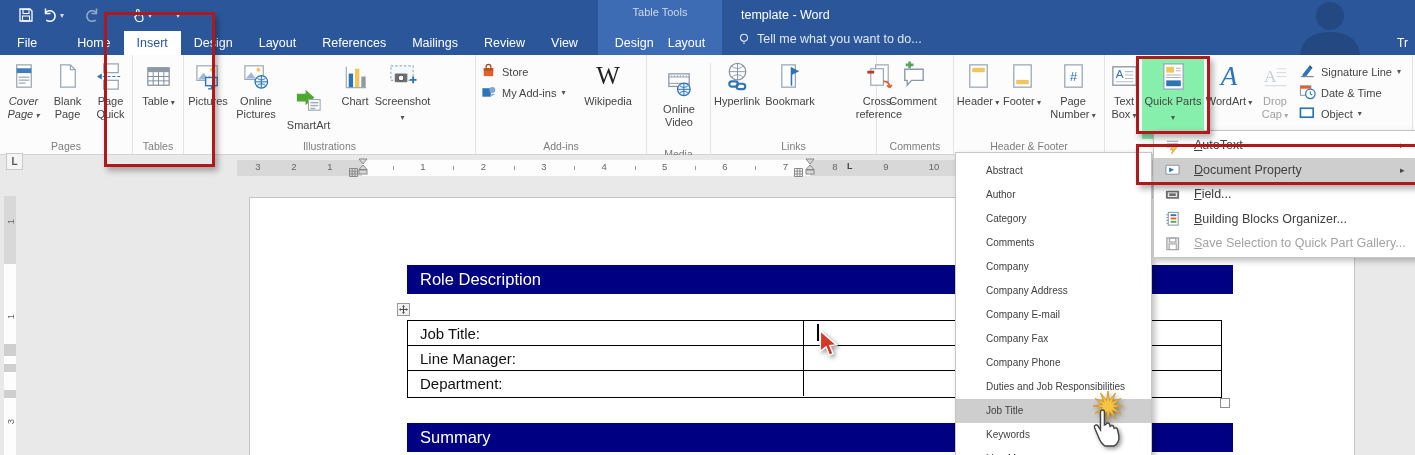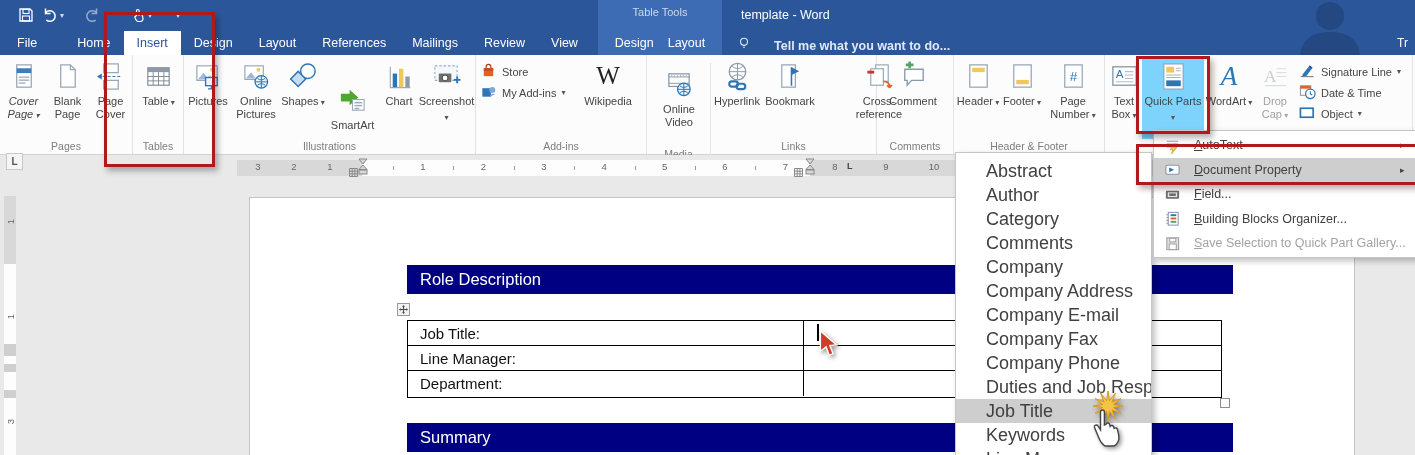--- a/index.html
+++ b/index.html
@@ -14,29 +14,29 @@
   .ctxlabel{position:absolute;top:6px;left:0;right:0;text-align:center;font-size:11px;color:#cdd8eb;}
   .ctxtabs{position:absolute;bottom:0;left:0;right:0;height:24px;display:flex;justify-content:center;gap:14px;}
   .ctxtab{line-height:24px;font-size:12.5px;color:#fff;}
   .wintitle{position:absolute;top:8px;left:741px;font-size:12.5px;color:#fff;}
   .usertext{position:absolute;top:36px;left:1397px;font-size:12px;color:#fff;}
   .avatar{position:absolute;left:1280px;top:0;width:100px;height:55px;overflow:hidden;}
   .tabs{position:absolute;left:4px;bottom:0;height:24px;display:flex;font-size:12.5px;color:#fff;}
   .tab{padding:0 13px;line-height:24px;cursor:default;}
   .tab.active{background:#ffffff;color:#2b579a;}
   .tab.first{margin-right:14px;}
-  .tellme{position:absolute;left:737px;bottom:2px;height:21px;display:flex;align-items:flex-end;gap:23px;font-size:12.5px;color:#dfe8f6;font-weight:bold;}
+  .tellme{position:absolute;left:737px;bottom:2px;height:21px;display:flex;align-items:flex-start;gap:6px;font-size:12.5px;color:#dfe8f6;}
   .tellme svg{width:14px;height:14px;}
   
   .ribbon{position:absolute;top:55px;left:0;width:1415px;height:100px;background:#fcfcfc;border-bottom:1px solid #d4d4d4;box-sizing:border-box;display:flex;}
   .rgroup{position:relative;height:99px;border-right:1px solid #e3e3e3;box-sizing:border-box;padding:1px 1px 15px 1px;flex:0 0 auto;}
   .glabel{position:absolute;bottom:2px;left:0;right:0;text-align:center;font-size:10.5px;color:#7e7e7e;white-space:nowrap;}
   .btns{display:flex;height:83px;align-items:stretch;}
   .bbtn{display:flex;flex-direction:column;align-items:center;padding-top:3px;box-sizing:border-box;flex:0 0 auto;}
-  .bbtn.active{background:#7dd3fc;}
+  .bbtn.active{background:#86efac;}
   .bbtn.disabled{opacity:.5;}
   .bicon{height:34px;display:flex;align-items:center;justify-content:center;}
   .bicon svg{width:31px;height:31px;display:block;}
   .blabel{font-size:11px;color:#444;text-align:center;line-height:12.5px;margin-top:2px;}
   .blabel .arr{font-size:8px;color:#555;}
   .wiki{font-family:"Liberation Serif",serif;font-size:25px;color:#222;line-height:30px;}
   .wordart{font-family:"Liberation Serif",serif;font-style:italic;font-size:27px;color:#2e75b6;line-height:30px;}
   .smallcol{display:flex;flex-direction:column;justify-content:flex-start;padding-top:5px;box-sizing:border-box;flex:0 0 auto;}
   .sbtn{display:flex;align-items:center;height:21px;font-size:11px;color:#444;gap:5px;padding:0 3px;white-space:nowrap;}
   .sbtn svg{width:17px;height:17px;flex:0 0 auto;}
@@ -59,21 +59,21 @@
   .doctable{position:absolute;left:407px;top:165px;width:815px;height:78px;border:1.6px solid #000;box-sizing:border-box;}
   .trow{position:relative;height:25px;border-bottom:1.6px solid #000;box-sizing:border-box;display:flex;align-items:center;}
   .trow:last-child{border-bottom:none;}
   .tcell1{width:396px;height:100%;border-right:1.6px solid #000;box-sizing:border-box;display:flex;align-items:center;padding-left:12px;font-size:15px;color:#111;}
   .thandle{position:absolute;left:397px;top:148px;width:13px;height:13px;background:#f2f2f2;border:1px solid #9a9a9a;box-sizing:border-box;display:flex;align-items:center;justify-content:center;}
   .thandle svg{width:9px;height:9px;}
   .caret{position:absolute;left:817px;top:169px;width:1.6px;height:17px;background:#000;}
   .resizehandle{position:absolute;left:1220px;top:243px;width:10px;height:10px;background:#fdfdfd;border:1px solid #8f8f8f;box-sizing:border-box;}
   
   .submenu{position:absolute;left:955px;top:152px;width:197px;height:320px;background:#fff;border:1px solid #c6c6c6;box-sizing:border-box;box-shadow:3px 3px 6px rgba(0,0,0,.25);padding-top:6px;z-index:30;overflow:hidden;}
-  .subitem{height:24px;line-height:24px;padding-left:30px;font-size:18px;color:#404040;white-space:nowrap;}
+  .subitem{height:24px;line-height:24px;padding-left:30px;font-size:10px;color:#404040;white-space:nowrap;}
   .subitem.hl{background:#cecece;}
   .qpmenu{position:absolute;left:1153px;top:130px;width:300px;height:128px;background:#fff;border:1px solid #c6c6c6;box-sizing:border-box;box-shadow:3px 3px 6px rgba(0,0,0,.25);padding-top:2px;z-index:30;}
   .qpitem{position:relative;height:24.5px;display:flex;align-items:center;font-size:12.5px;color:#404040;}
   .qpitem.hl{background:#cecece;}
   .qpitem.disabled{color:#a3a3a3;}
   .qpitem .micon{width:24px;margin-left:6px;display:flex;justify-content:center;}
   .qpitem .micon svg{width:17px;height:17px;}
   .qpitem .mlabel{margin-left:10px;}
   .qpitem .subarrow{position:absolute;left:246px;font-size:9px;color:#444;}
   .qpitem u{text-decoration:underline;}
@@ -190,21 +190,21 @@
           </div>
           <div class="bbtn" style="width: 43px;">
             <span class="bicon">
               <svg viewBox="0 0 32 32" xmlns="http://www.w3.org/2000/svg">
                 <rect x="9" y="3" width="15" height="9" fill="#fff" stroke="#98a6b6" stroke-width="1.3"></rect>
                 <rect x="9" y="20" width="15" height="9" fill="#fff" stroke="#98a6b6" stroke-width="1.3"></rect>
                 <path d="M8 16 h18" stroke="#2e75b6" stroke-width="1.2" stroke-dasharray="3 2"></path>
                 <path d="M7 13 l-5 3 5 3 z" fill="#2e75b6"></path>
               </svg>
             </span>
-            <div class="blabel">Page Cover</div>
+            <div class="blabel">Page Quick</div>
           </div>
         </div>
         <div class="glabel">Pages</div>
       </div>
       <div class="rgroup" style="width: 51px;">
         <div class="btns">
           <div class="bbtn" style="width: 49px;">
             <span class="bicon">
               <svg viewBox="0 0 32 32" xmlns="http://www.w3.org/2000/svg">
                 <rect x="5" y="7" width="22" height="18" fill="#fff" stroke="#7f8b99" stroke-width="1.2"></rect>
@@ -236,29 +236,20 @@
             <span class="bicon">
               <svg viewBox="0 0 32 32" xmlns="http://www.w3.org/2000/svg">
                 <rect x="4" y="5" width="19" height="14" fill="#fff" stroke="#98a6b6" stroke-width="1.2"></rect>
                 <circle cx="18" cy="9" r="2" fill="#f0c75c"></circle>
                 <path d="M5 18 l5.5-6.5 4.5 6.5 z" fill="#9db8d6"></path>
                 <circle cx="21" cy="21.5" r="6.5" fill="#eaf2fb" stroke="#2e75b6" stroke-width="1.3"></circle>
                 <path d="M14.5 21.5 h13 M21 15 v13 M17 18 c2.5 2 5.5 2 8 0 M17 25 c2.5 -2 5.5 -2 8 0" stroke="#2e75b6" stroke-width="1" fill="none"></path>
               </svg>
             </span>
             <div class="blabel">Online Pictures</div>
-          </div>
-          <div class="bbtn" style="width: 44px;">
-            <span class="bicon">
-              <svg viewBox="0 0 32 32" xmlns="http://www.w3.org/2000/svg">
-                <circle cx="20.5" cy="10.5" r="7.5" fill="#fff" stroke="#2e75b6" stroke-width="1.5"></circle>
-                <rect x="5" y="13" width="11" height="11" transform="rotate(45 10.5 18.5)" fill="#c8dcf0" stroke="#2e75b6" stroke-width="1.5"></rect>
-              </svg>
-            </span>
-            <div class="blabel">Shapes<span class="arr"> ▾</span></div>
           </div>
           <div class="bbtn" style="width: 55px; margin-top: 24px;">
             <span class="bicon">
               <svg viewBox="0 0 32 32" xmlns="http://www.w3.org/2000/svg">
                 <path d="M4 9 h9 V5 l9 8 -9 8 v-4 H4 z" fill="#4ea72e"></path>
                 <rect x="16" y="15" width="12" height="11" fill="#fff" stroke="#98a6b6" stroke-width="1.1"></rect>
                 <rect x="18" y="17.5" width="8" height="1.5" fill="#9aabbc"></rect>
                 <rect x="18" y="20.5" width="8" height="1.5" fill="#9aabbc"></rect>
                 <rect x="18" y="23.5" width="5" height="1.5" fill="#9aabbc"></rect>
               </svg>

